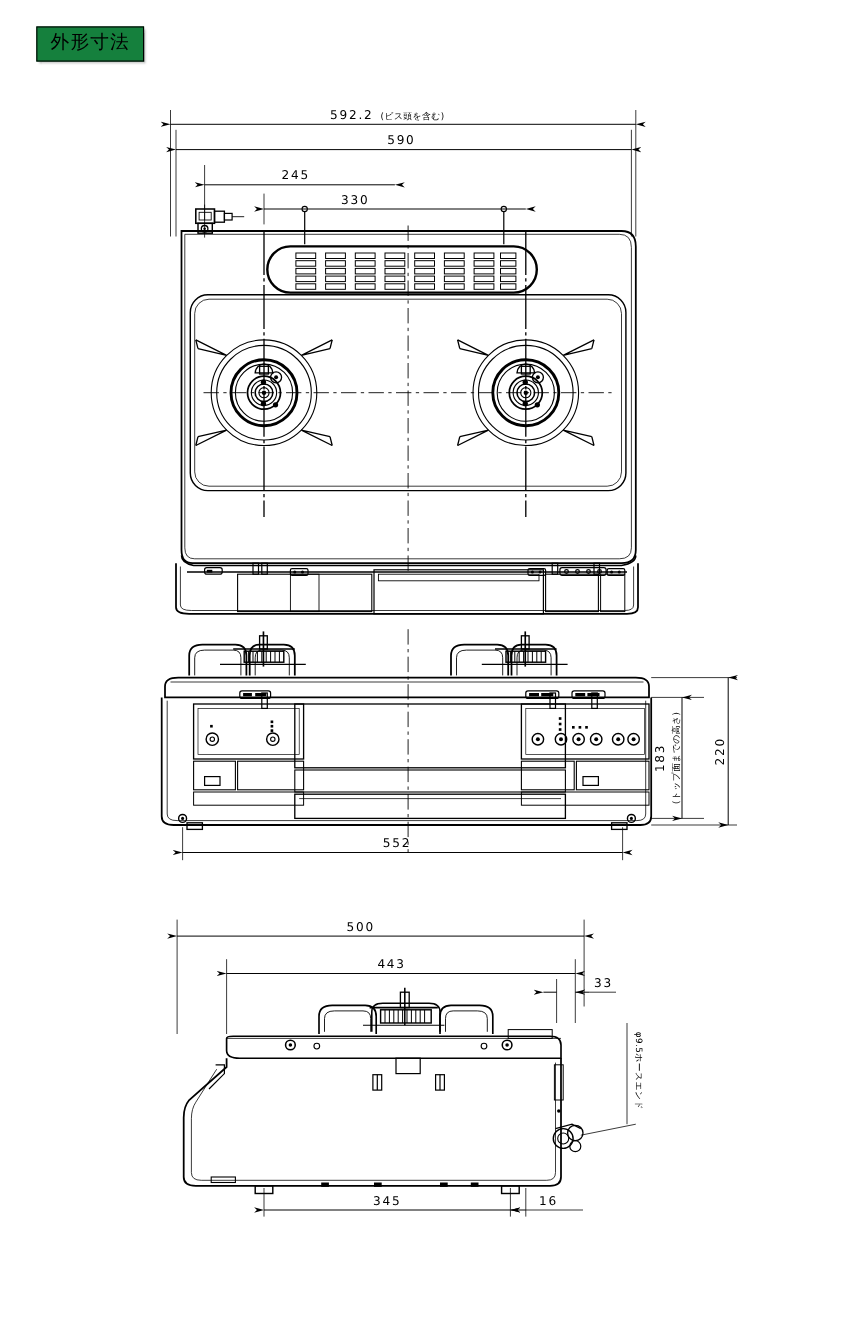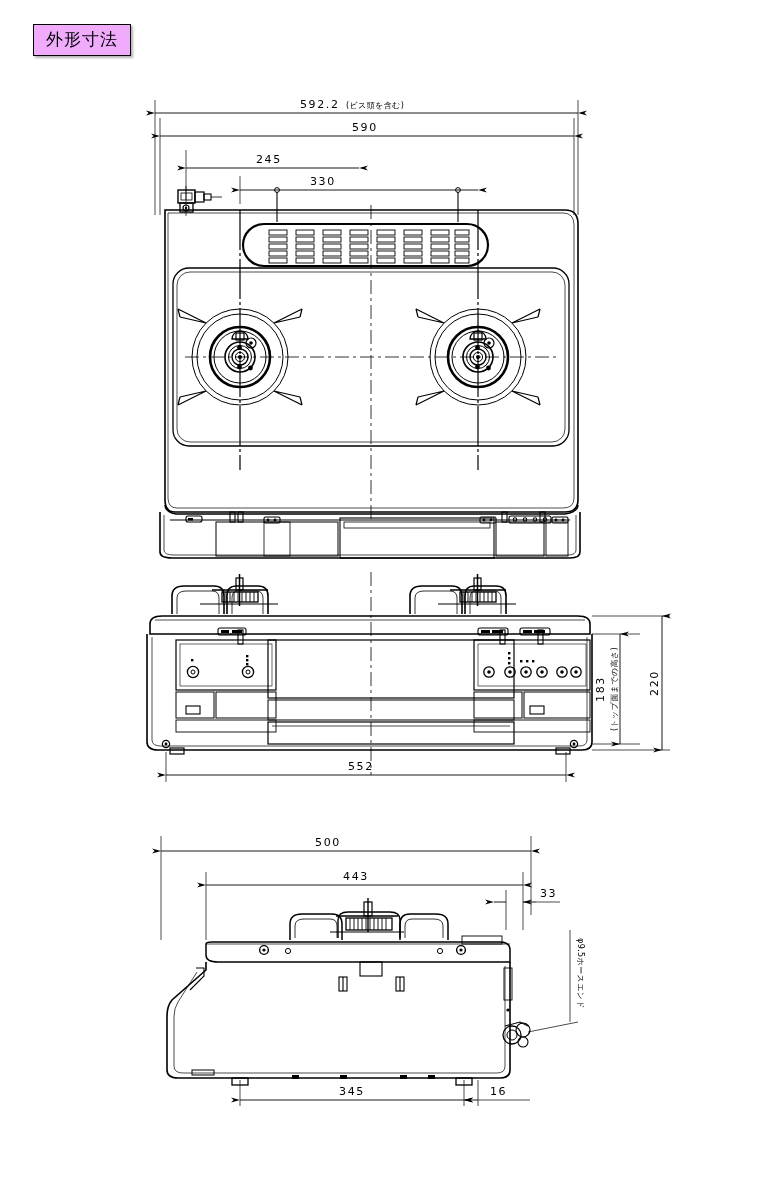--- a/index.html
+++ b/index.html
@@ -20,21 +20,21 @@
     left: 0; top: 0;
     width: 780px;
     height: 1200px;
   }
   .title-box {
     position: absolute;
     left: 33px;
     top: 24px;
     padding: 6px 12px 7px 12px;
     border: 1px solid #000;
-    background: #f0abfc;
+    background: #15803d;
     box-shadow: 2px 2px 2px rgba(120,120,120,0.55);
     font-size: 17px;
     line-height: 1;
     letter-spacing: 1px;
     white-space: nowrap;
   }
   svg { display: block; }
   text {
     font-family: "DejaVu Sans", "Liberation Sans", sans-serif;
     fill: #000;

